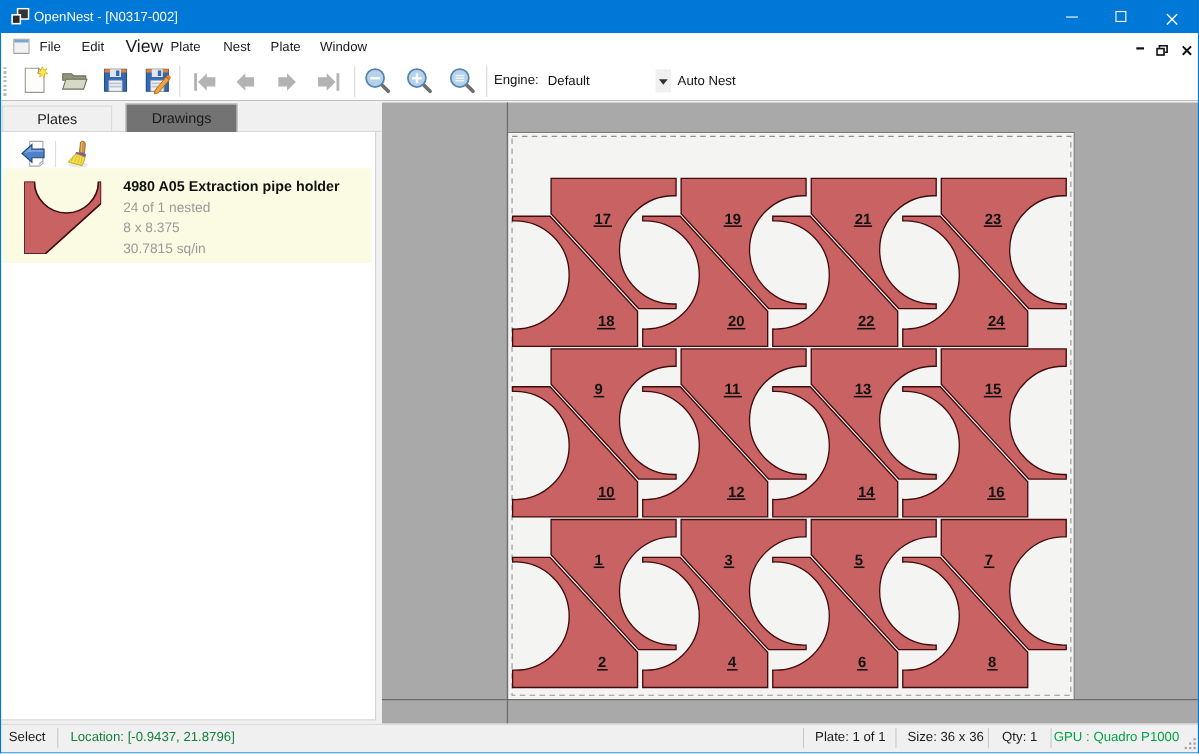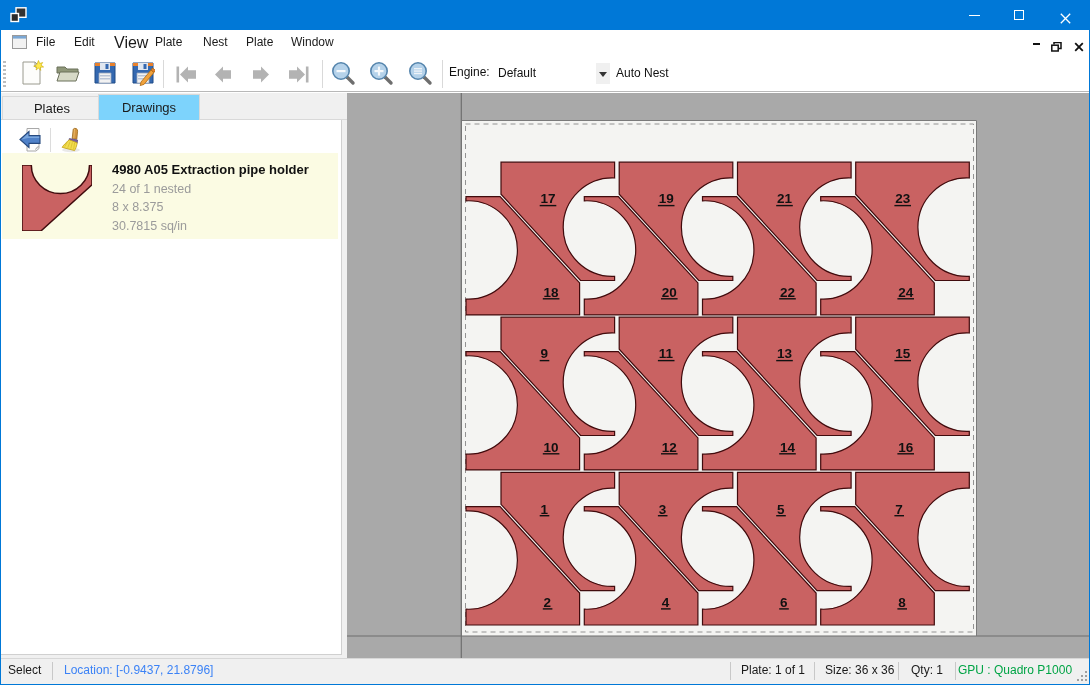--- a/index.html
+++ b/index.html
@@ -4,20 +4,21 @@
 body{width:1090px;height:685px;overflow:hidden;font-family:"Liberation Sans",sans-serif;background:#fff}
 #win{position:relative;width:1090px;height:685px;overflow:hidden}
 .abs{position:absolute}
 </style></head><body>
 <div id="win">
 <div class="abs" style="left:0;top:0;width:1090px;height:30px;background:#0078d7"></div>
 <div class="abs" style="left:10px;top:7px"><svg width="17" height="16" viewBox="0 0 17 16">
         <rect x="6" y="0.8" width="10" height="9.5" fill="#333" stroke="#fff" stroke-width="1.4"></rect>
         <rect x="1" y="6.5" width="7.5" height="8" fill="#2a2a2a" stroke="#fff" stroke-width="1.4"></rect>
       </svg></div>
+<div class="abs" style="left:31px;top:0;height:30px;line-height:30px;color:#fff;font-size:12px">OpenNest - [N0317-002]</div>
 <div class="abs" style="left:969px;top:15px;width:11px;height:1.4px;background:#fff"></div>
 <div class="abs" style="left:1014px;top:10px;width:10px;height:10px;border:1.2px solid #fff"></div>
 <div class="abs" style="left:1060px;top:10px"><svg width="11" height="11" viewBox="0 0 11 11">
         <path d="M0.8,0.8 L10.2,10.2 M10.2,0.8 L0.8,10.2" stroke="#fff" stroke-width="1.3"></path>
       </svg></div>
 <div class="abs" style="left:1px;top:30px;width:1088px;height:25px;background:#fff"></div>
 <div class="abs" style="left:12px;top:35px"><svg width="15" height="14" viewBox="0 0 15 14">
         <rect x="0.5" y="0.5" width="14" height="13" fill="#f2f2f2" stroke="#9a9a9a" stroke-width="1"></rect>
         <rect x="1" y="1" width="13" height="2.6" fill="#7ba7d4"></rect>
       </svg></div>
@@ -110,21 +111,21 @@
       </svg></div>
 <div class="abs" style="left:449px;top:54px;height:37px;line-height:37px;font-size:12px;font-weight:normal;color:#111">Engine:</div>
 <div class="abs" style="left:498px;top:55px;height:37px;line-height:37px;font-size:12px;color:#111">Default</div>
 <div class="abs" style="left:596px;top:63px;width:14px;height:21px;background:#f0f0f0"></div>
 <div class="abs" style="left:599px;top:72px;width:0;height:0;border-left:4px solid transparent;border-right:4px solid transparent;border-top:5px solid #333"></div>
 <div class="abs" style="left:616px;top:55px;height:37px;line-height:37px;font-size:12px;color:#111">Auto Nest</div>
 <div class="abs" style="left:0;top:93px;width:347px;height:565px;background:#f0f0f0"></div>
 <div class="abs" style="left:1px;top:119px;width:341px;height:536px;background:#fff;border-right:1px solid #d0d0d0;border-bottom:1px solid #d0d0d0"></div>
 <div class="abs" style="left:0px;top:119px;width:347px;height:1px;background:#d9d9d9"></div>
 <div class="abs" style="left:2px;top:96px;width:100px;height:24px;background:#f0f0f0;border:1px solid #d9d9d9;font-size:13px;text-align:center;line-height:23px;color:#1a1a1a">Plates</div>
-<div class="abs" style="left:98px;top:94px;width:102px;height:26px;background:#7dd3fc;border:1px solid #d9d9d9;border-bottom:none;font-size:13px;text-align:center;line-height:25px;color:#1a1a1a">Drawings</div>
+<div class="abs" style="left:114px;top:94px;width:102px;height:26px;background:#737373;border:1px solid #d9d9d9;border-bottom:none;font-size:13px;text-align:center;line-height:25px;color:#1a1a1a">Drawings</div>
 <div class="abs" style="left:18px;top:127px"><svg width="26" height="25" viewBox="0 0 26 25">
         <path d="M9,1.5 h12 v20 l-3,2.5 h-9 z" fill="#fdfdfd" stroke="#a8a8a8" stroke-width="1"></path>
         <path d="M21,19.5 l-3.5,3 c1,-2 1.5,-2.8 3.5,-3 z" fill="#d8d8d8" stroke="#a8a8a8" stroke-width="0.7"></path>
         <path d="M2,12.5 L11,4.5 L11,8.6 L22,8.6 L22,16.4 L11,16.4 L11,20.5 Z" fill="#4f81c8" stroke="#26497e" stroke-width="1.1"></path>
         <path d="M3.5,12.4 L10.3,6.3 L10.3,9.4 L21.2,9.4 L21.2,11 L10,11 Z" fill="#7aa6dc" stroke="none"></path>
       </svg></div>
 <div class="abs" style="left:50px;top:128px;width:1px;height:24px;background:#dcdcdc"></div>
 <div class="abs" style="left:59px;top:127px"><svg width="24" height="26" viewBox="0 0 24 26">
         <ellipse cx="12" cy="23" rx="9" ry="2.2" fill="#e9e9e9"></ellipse>
         <path d="M14.2,2.2 Q15.5,0.8 17.3,1.6 Q18.8,2.4 18.6,4.2 L17.8,12.2 L13.2,11.4 Z" fill="#d29440" stroke="#9c6a1c" stroke-width="0.8"></path>
@@ -224,21 +225,21 @@
           <rect x="432.2" y="515.2" width="9.6" height="1.4" fill="#111"></rect>
           <text x="548.2" y="420.5">7</text>
           <rect x="547.4" y="422.0" width="9.6" height="1.4" fill="#111"></rect>
           <text x="551.2" y="513.7">8</text>
           <rect x="550.4" y="515.2" width="9.6" height="1.4" fill="#111"></rect>
         </g>
       </svg>
     </div>
 <div class="abs" style="left:0;top:658px;width:1090px;height:26px;background:#f0f0f0;border-top:1px solid #d7d7d7"></div>
 <div class="abs" style="left:8px;top:658px;height:26px;line-height:25px;font-size:12px;color:#1a1a1a">Select</div>
-<div class="abs" style="left:64px;top:658px;height:26px;line-height:25px;font-size:12px;color:#3b82f6">Location: [-0.9437, 21.8796]</div>
+<div class="abs" style="left:64px;top:658px;height:26px;line-height:25px;font-size:12px;color:#15803d">Location: [-0.9437, 21.8796]</div>
 <div class="abs" style="left:741px;top:658px;height:26px;line-height:25px;font-size:12px;color:#1a1a1a">Plate: 1 of 1</div>
 <div class="abs" style="left:825px;top:658px;height:40px;line-height:25px;font-size:12px;color:#1a1a1a">Size: 36 x 36</div>
 <div class="abs" style="left:911px;top:658px;height:26px;line-height:25px;font-size:12px;color:#1a1a1a">Qty: 1</div>
 <div class="abs" style="left:958px;top:658px;height:26px;line-height:25px;font-size:12px;color:#00a445">GPU : Quadro P1000</div>
 <div class="abs" style="left:52px;top:662px;width:1px;height:18px;background:#c8c8c8"></div>
 <div class="abs" style="left:730px;top:662px;width:1px;height:18px;background:#c8c8c8"></div>
 <div class="abs" style="left:814px;top:662px;width:1px;height:18px;background:#c8c8c8"></div>
 <div class="abs" style="left:898px;top:662px;width:1px;height:18px;background:#c8c8c8"></div>
 <div class="abs" style="left:955px;top:662px;width:1px;height:18px;background:#c8c8c8"></div>
 <svg class="abs" style="left:1076px;top:670px" width="12" height="12">

